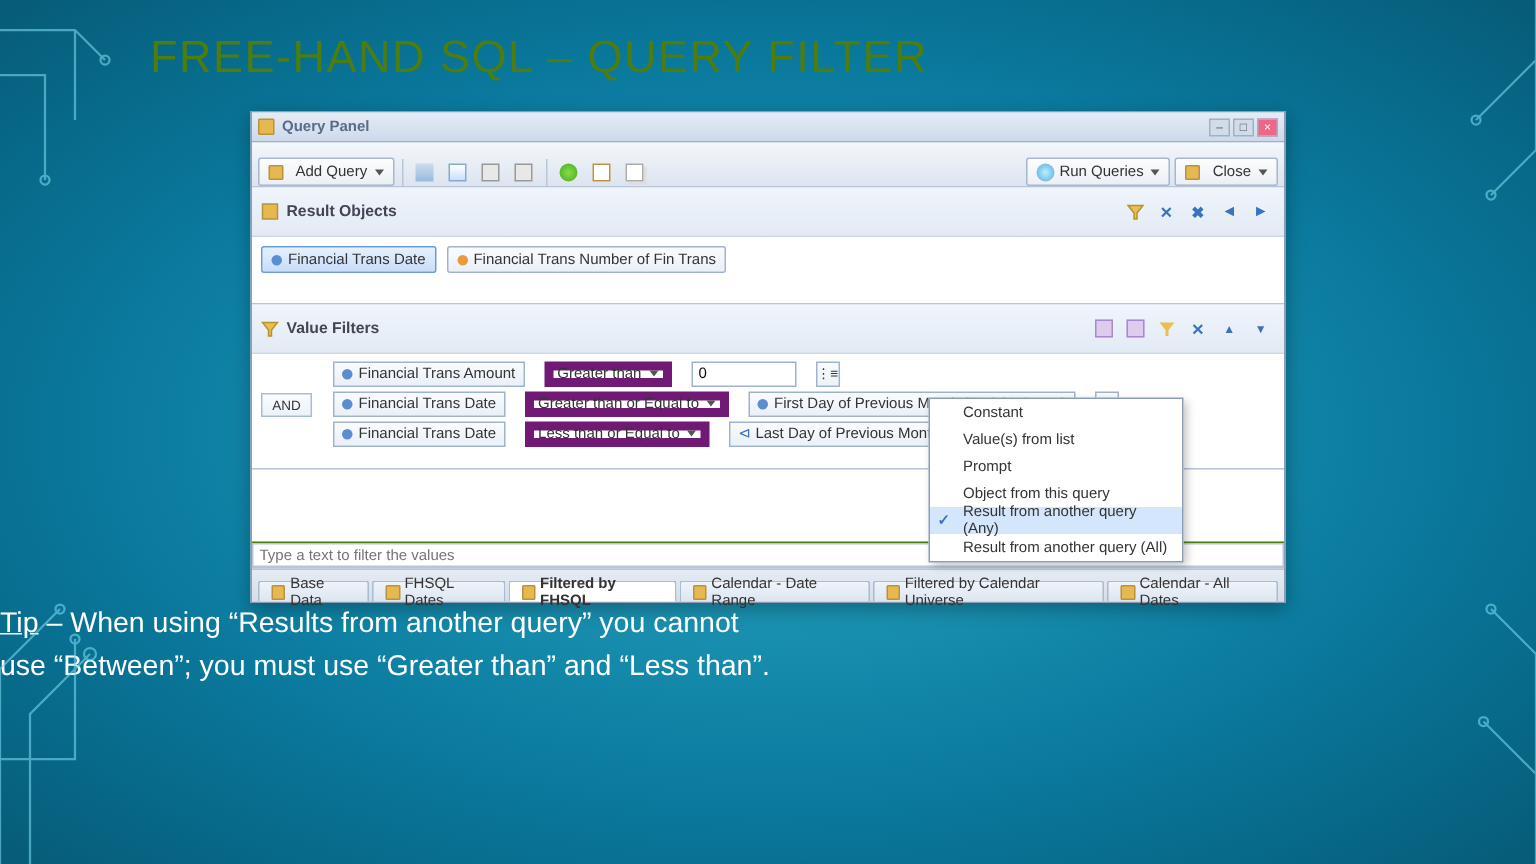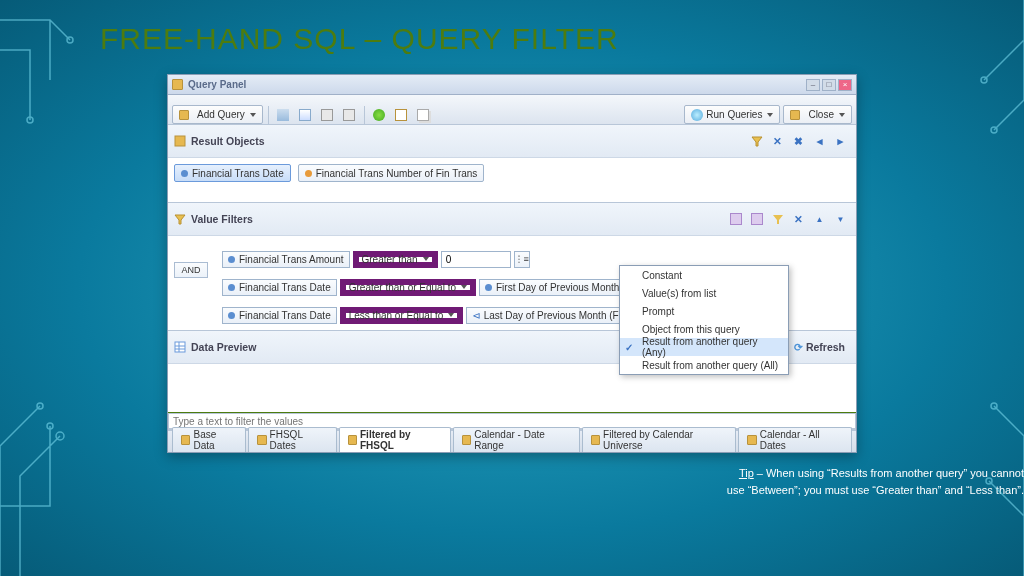--- a/index.html
+++ b/index.html
@@ -4,21 +4,21 @@
 <style>
 *{box-sizing:border-box;margin:0;padding:0;font-family:Tahoma,Arial,sans-serif}
 body{background:radial-gradient(ellipse at center,#2ba8c4 0%,#0a7a9e 60%,#065b78 100%);width:1024px;height:576px;overflow:hidden;position:relative}
 .circuit{position:absolute;pointer-events:none}
 .circuit svg{stroke:#78d8ed;stroke-width:1.5;fill:none;opacity:.6}
 .c1{top:0;left:0;width:90px;height:200px}
 .c2{bottom:0;left:0;width:100px;height:250px}
 .c3{top:0;right:0;width:60px;height:180px}
 .c4{bottom:0;right:0;width:60px;height:220px}
 h1{color:#4d7c0f;font-weight:300;font-size:30px;letter-spacing:1px;padding:22px 0 0 100px;font-family:"Century Gothic",sans-serif}
-.tip{color:#fff;text-align:right;font-size:11px;margin-top:12px;line-height:1.5;font-family:"Century Gothic",sans-serif}
+.tip{color:#fff;text-align:left;font-size:19px;margin-top:0;line-height:1.5;font-family:"Century Gothic",sans-serif}
 .tip .u{text-decoration:underline}
 .panel{width:690px;margin:18px auto 0;border:1px solid #8a9db5;background:#e8eef6;font-size:10.5px;color:#333;box-shadow:0 4px 12px rgba(0,0,0,.3)}
 .titlebar{background:linear-gradient(#e4ecf6,#cdd9eb);border-bottom:1px solid #a0b0c8;height:20px;display:flex;align-items:center;padding:0 4px}
 .ticon{width:11px;height:11px;background:#e6b850;border:1px solid #b8923c;margin-right:5px;border-radius:1px}
 .ttext{font-weight:bold;color:#5a6b8a;flex:1;font-size:10px}
 .wbtn{width:14px;height:12px;background:#d2dce8;border:1px solid #9fb1c8;margin-left:2px;font-size:8px;text-align:center;line-height:10px;color:#556}
 .wbtn.x{background:#e68;color:#fff}
 .toolbar{background:linear-gradient(#f4f7fb,#dce4ef);border-bottom:1px solid #b8c6d8;height:30px;display:flex;align-items:flex-end;padding:0 4px;gap:3px}
 .btn{background:linear-gradient(#fdfdfd,#ebeff5);border:1px solid #a8b8cc;border-radius:2px;height:19px;padding:0 6px;display:flex;align-items:center;gap:3px;font-size:10px;cursor:pointer}
 .ibtn{width:19px;height:19px;display:flex;align-items:center;justify-content:center;border:1px solid transparent;border-radius:2px;cursor:pointer}
@@ -29,34 +29,34 @@
 .shead{background:linear-gradient(#f0f5fb,#e2eaf4);height:33px;display:flex;align-items:center;padding:0 6px;font-weight:bold;color:#445;border-bottom:1px solid #cdd8e6}
 .shead .ficon{width:12px;height:12px;margin-right:5px}
 .sbody{background:#fff;padding:6px;min-height:44px;position:relative}
 .chip{display:inline-flex;align-items:center;background:linear-gradient(#fafcfe,#eaf0f8);border:1px solid #9fb4cc;border-radius:2px;height:18px;padding:0 6px;margin-right:4px;font-size:10px}
 .chip.sel{background:linear-gradient(#e6f0fd,#c8ddf8);border-color:#6b9adb}
 .dot{width:7px;height:7px;border-radius:50%;margin-right:4px}
 .dot.b{background:#5b8ed0}
 .dot.o{background:#e89b3a}
 .filters{background:#fff;padding:4px;position:relative;min-height:76px}
 .andbox{position:absolute;left:6px;top:26px;background:linear-gradient(#fafcfe,#ecf2f9);border:1px solid #aabcd2;width:34px;height:16px;text-align:center;line-height:14px;font-size:9px}
-.frow{display:flex;align-items:center;gap:3px;margin:10px 0 2px 50px;height:18px}
+.frow{display:flex;align-items:center;gap:13px;margin:0 0 2px 50px;height:18px}
 .fchip{background:linear-gradient(#fafcfe,#eaf0f8);border:1px solid #9fb4cc;height:17px;padding:0 5px;display:flex;align-items:center;font-size:10px}
 .sel-drop{background:#fff;border:6px solid #701a75;height:17px;padding:0 3px;display:flex;align-items:center;font-size:10px;gap:3px}
 .txtin{background:#fff;border:1px solid #9fb4cc;height:17px;width:70px;padding:0 4px;font-size:10px}
 .opbtn{width:16px;height:17px;border:1px solid #9fb4cc;background:linear-gradient(#fafcfe,#ecf2f9);display:flex;align-items:center;justify-content:center;font-size:9px}
 .menu{position:absolute;left:451px;top:29px;background:#fff;border:1px solid #8a9db5;box-shadow:2px 2px 6px rgba(0,0,0,.25);width:170px;z-index:10}
 .mitem{height:18px;display:flex;align-items:center;padding:0 6px 0 22px;font-size:10px;position:relative;cursor:pointer}
 .mitem.on{background:#d4e6fb}
 .mitem.on::before{content:"✓";position:absolute;left:5px;color:#3a72c2;font-weight:bold}
 .preview{background:#fff;min-height:48px}
 .pfoot{background:#f2f6fb;border-top:1px solid #4d7c0f;padding:0}
 .pfoot input{width:100%;border:1px solid #b8c6d8;height:16px;padding:0 4px;font-size:10px;color:#888}
 .tabs{background:linear-gradient(#e6ecf5,#d4dde9);height:22px;display:flex;align-items:flex-end;padding:0 4px;gap:2px;border-top:1px solid #b8c6d8}
-.tab{background:linear-gradient(#eff4fa,#dce5f0);border:1px solid #aabccf;border-bottom:none;height:25px;padding:0 8px;display:flex;align-items:center;font-size:10px;gap:3px;border-radius:2px 2px 0 0}
+.tab{background:linear-gradient(#eff4fa,#dce5f0);border:1px solid #aabccf;border-bottom:none;height:14px;padding:0 8px;display:flex;align-items:center;font-size:10px;gap:3px;border-radius:2px 2px 0 0}
 .tab.act{background:#fff;font-weight:bold}
 .ticon2{width:10px;height:10px;background:#e6b850;border:1px solid #b8923c;border-radius:1px}
 .hicons{margin-left:auto;display:flex;gap:2px}
 .sp{flex:1}
 </style>
 </head>
 <body>
 
 <div class="circuit c1"><svg viewBox="0 0 90 200">
       <path d="M0 20 L50 20 L70 40 M50 20 L50 80 M0 50 L30 50 L30 120"></path>
@@ -250,35 +250,20 @@
         <div class="mitem">Value(s) from list</div>
         <div class="mitem">Prompt</div>
         <div class="mitem">Object from this query</div>
         <div class="mitem on">Result from another query (Any)</div>
         <div class="mitem">Result from another query (All)</div>
       </div>
     </div>
   </div>
 
   <div class="section">
-    <div class="shead">
-      <svg class="ficon" viewBox="0 0 12 12">
-          <rect x="1" y="1" width="10" height="10" fill="#fff" stroke="#6b9adb"></rect>
-          <line x1="1" y1="5" x2="11" y2="5" stroke="#6b9adb"></line>
-          <line x1="1" y1="8" x2="11" y2="8" stroke="#6b9adb"></line>
-          <line x1="5" y1="1" x2="5" y2="11" stroke="#6b9adb"></line>
-        </svg>
-      <span>Data Preview</span>
-      <div class="hicons">
-        <div class="ibtn" style="width:auto;padding:0 4px;gap:3px">
-            <span style="color:#4a92d8">⟳</span>
-            <span>Refresh</span>
-          </div>
-      </div>
-    </div>
     <div class="preview"></div>
     <div class="pfoot"><input placeholder="Type a text to filter the values" style=""></div>
   </div>
 
   <div class="tabs">
     <div class="tab">
         <span class="ticon2"></span>
         <span>Base Data</span>
       </div>
     <div class="tab">

